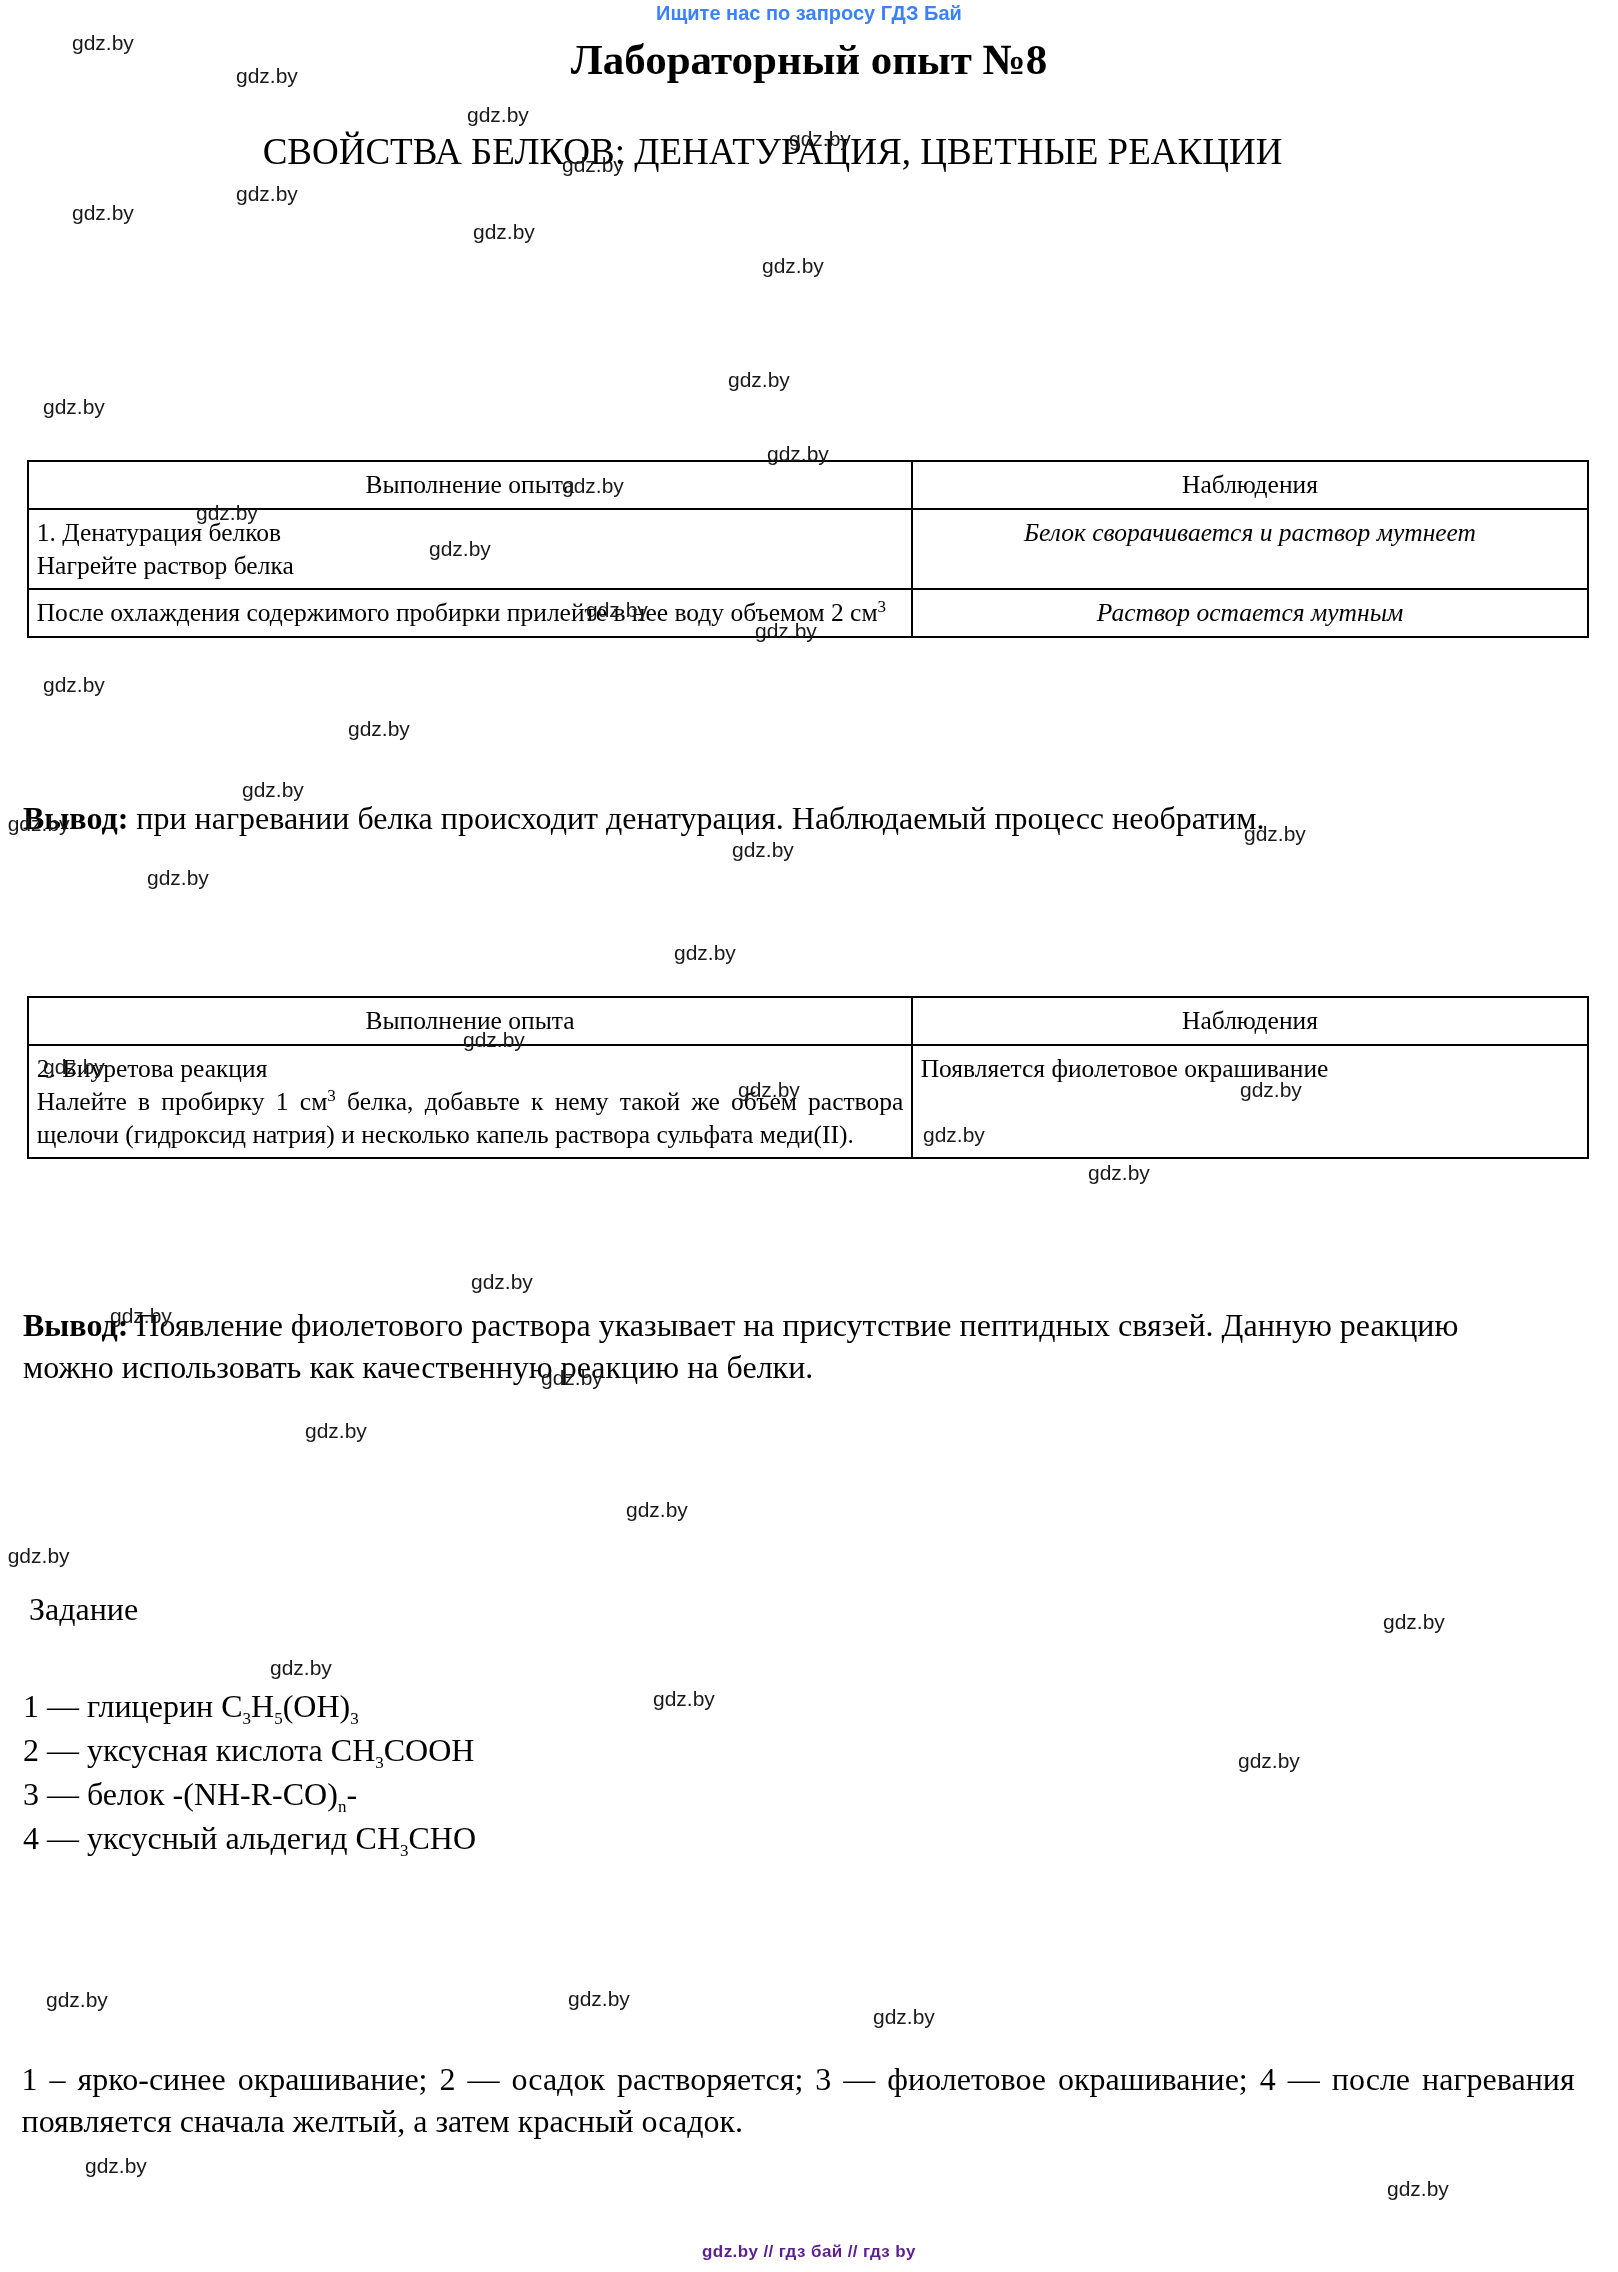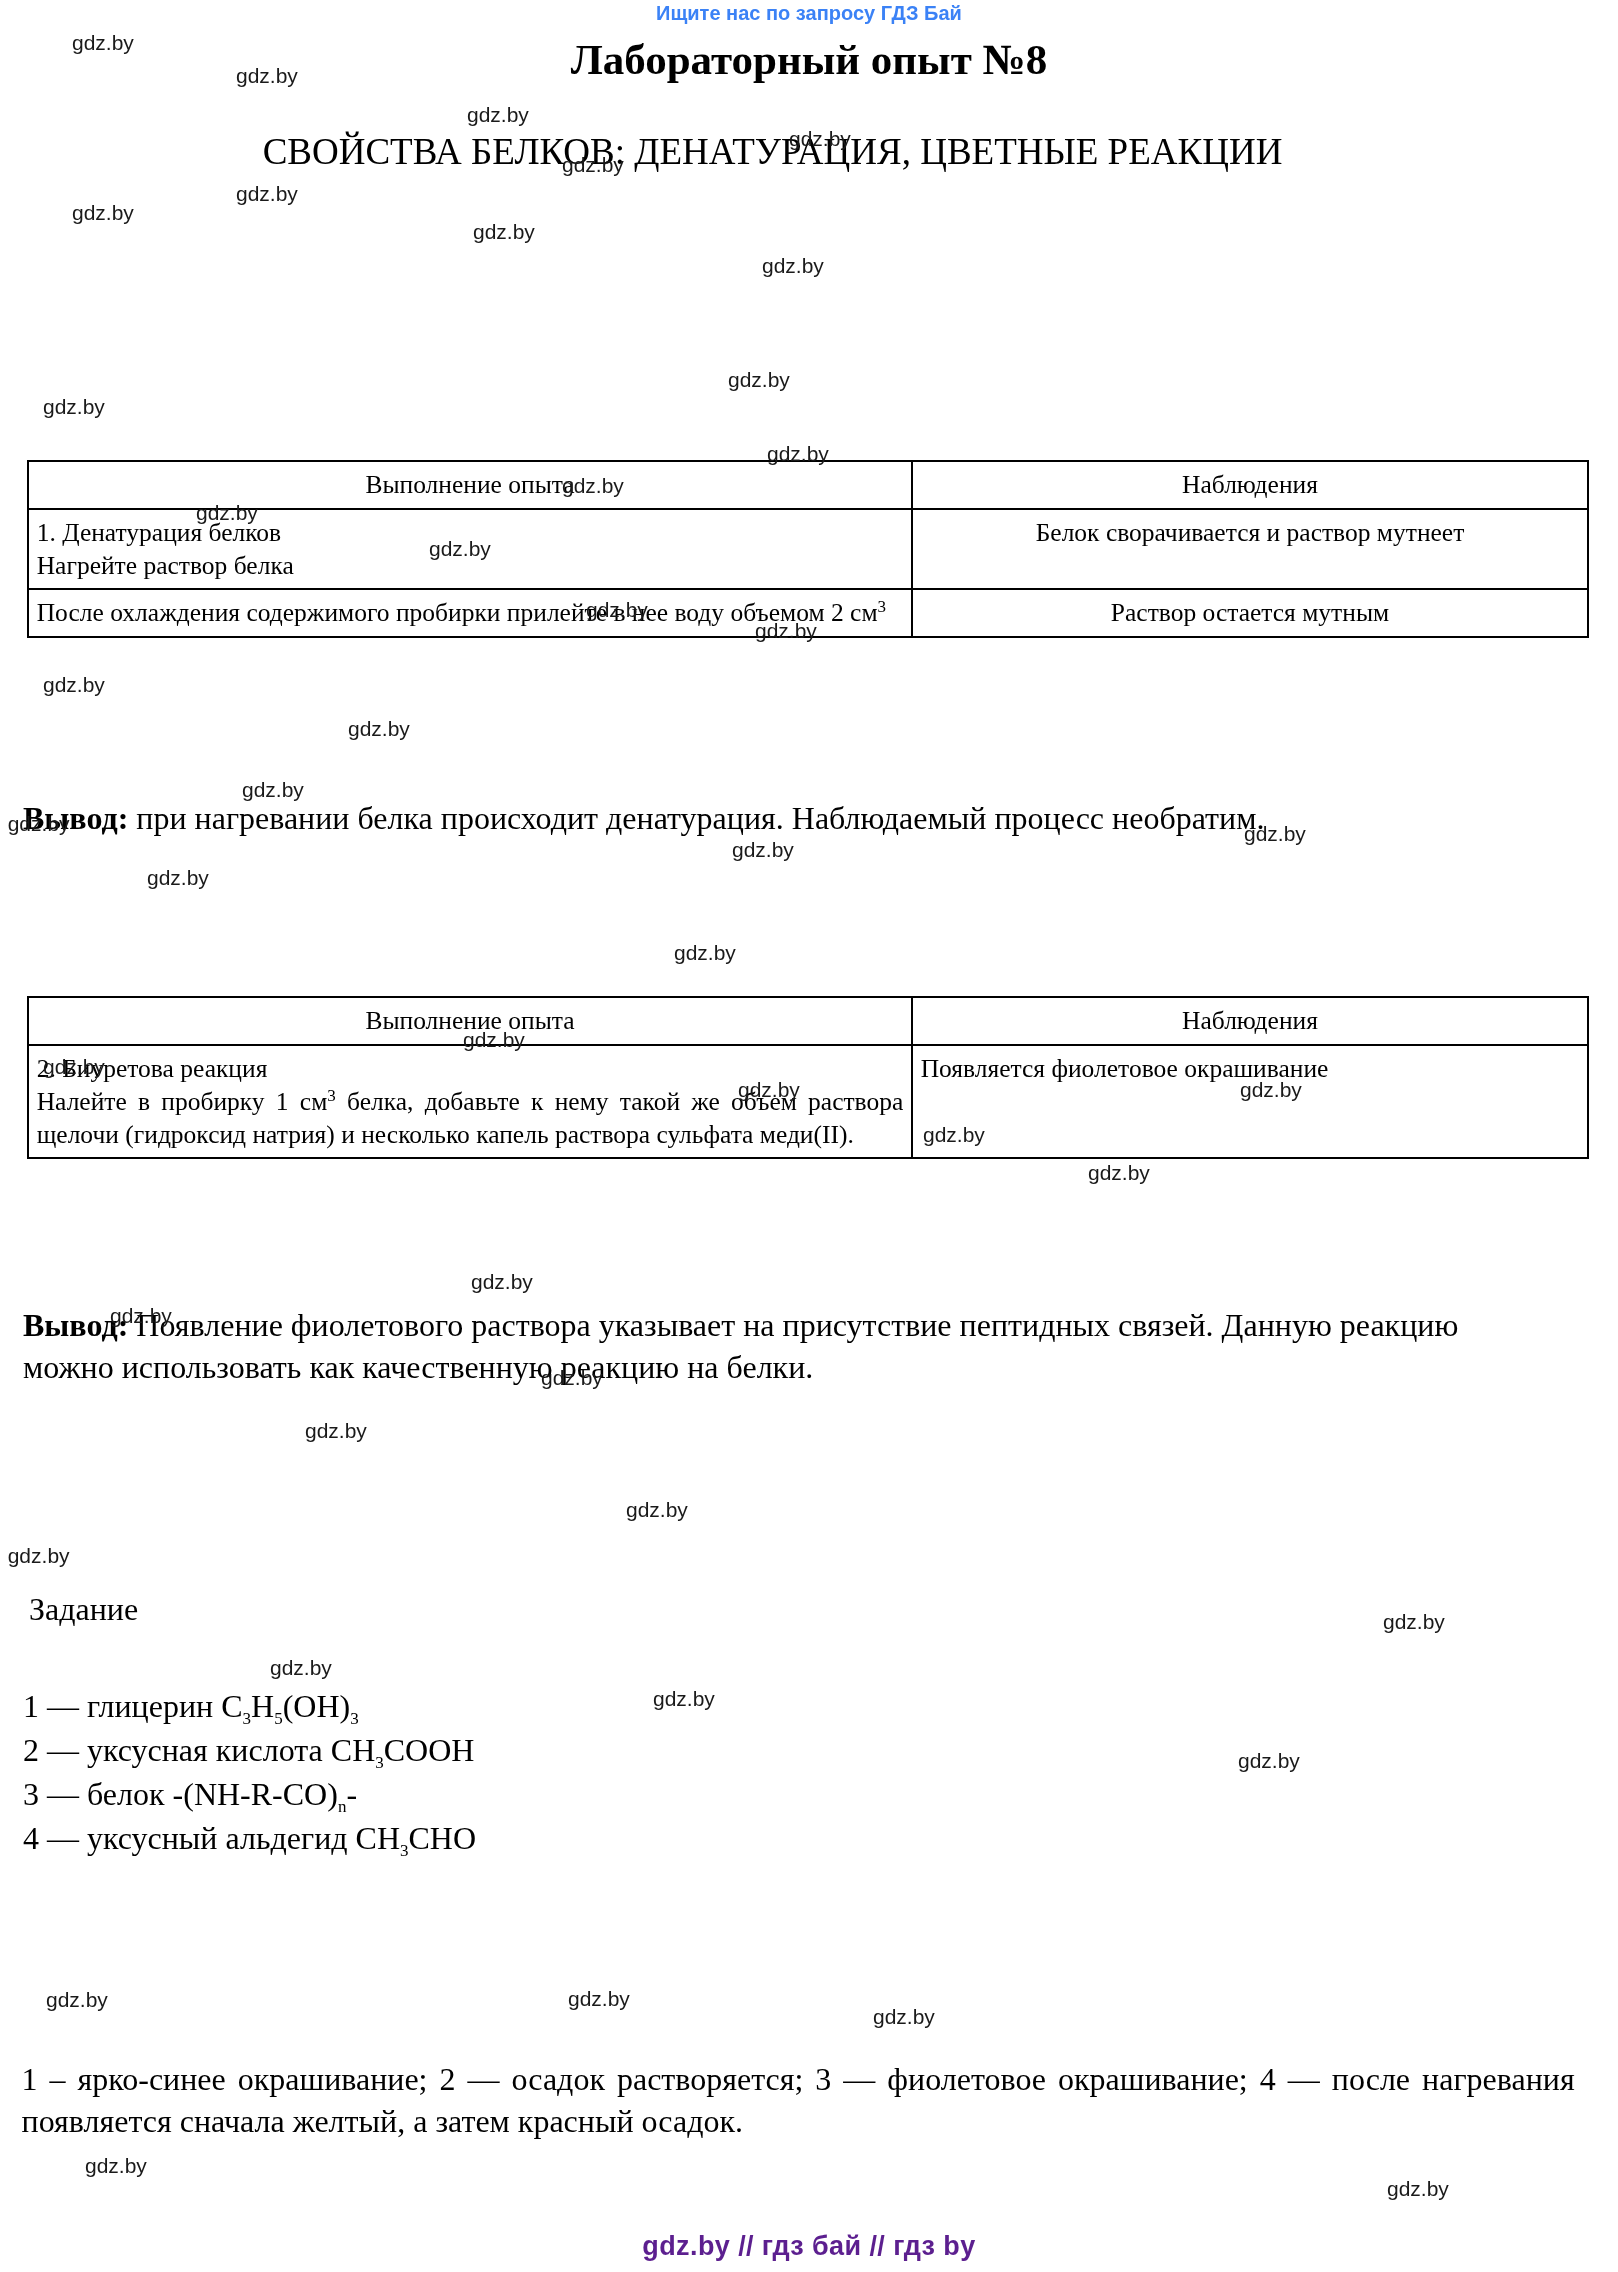--- a/index.html
+++ b/index.html
@@ -44,21 +44,21 @@
     z-index: 6;
   }
 
   .footer-promo {
     position: absolute;
     bottom: 10.8px;
     left: 0;
     width: 100%;
     text-align: center;
     font-family: "Liberation Sans", "DejaVu Sans", sans-serif;
-    font-size: 27px;
+    font-size: 17px;
     font-weight: bold;
     color: #5c1f8f;
     letter-spacing: 0.4px;
     z-index: 6;
   }
 
   
   .content { position: relative; z-index: 2; }
 
   .doc-title {
@@ -100,20 +100,21 @@
     text-align: center;
     padding-top: 9.3px;
     padding-bottom: 9.3px;
   }
   td.just {
     text-align: justify;
     text-align-last: left;
   }
   td.obs {
     text-align: center;
+    font-style: italic;
   }
   sup.sm { font-size: 17px; vertical-align: super; line-height: 0; }
   sub.sm { font-size: 17px; vertical-align: sub; line-height: 0; }
 
   #table1 { top: 460px; left: 27px; width: 1560px; }
   #table2 { top: 996px; left: 27px; width: 1560px; }
 
   
   .conclusion {
     position: absolute;

